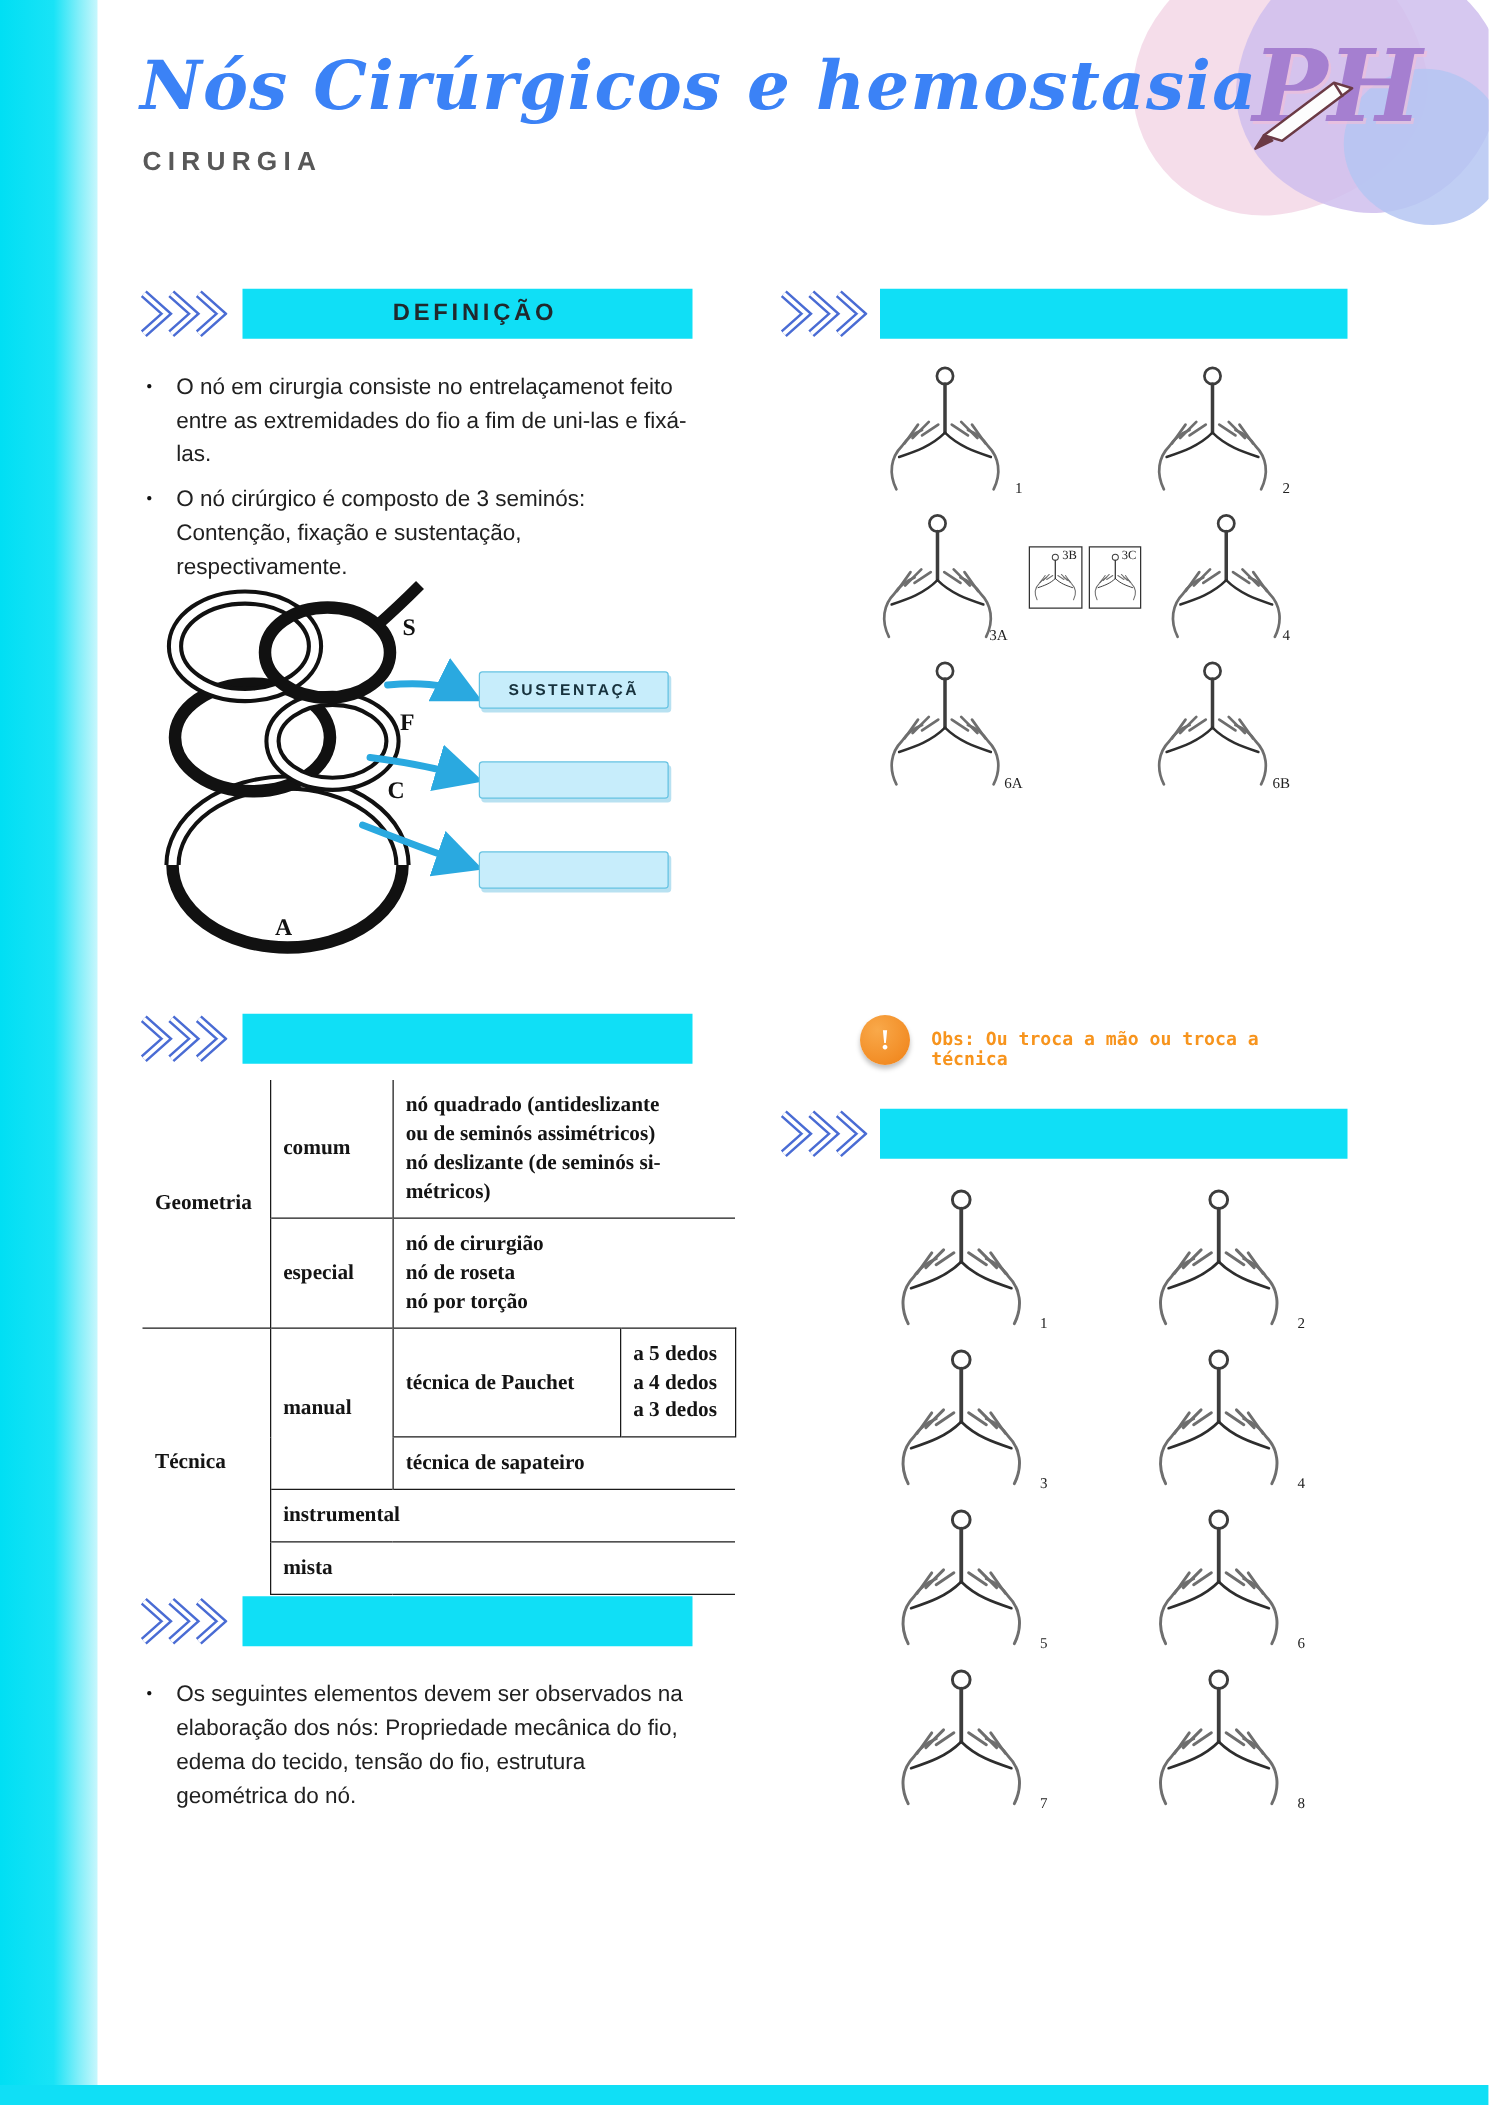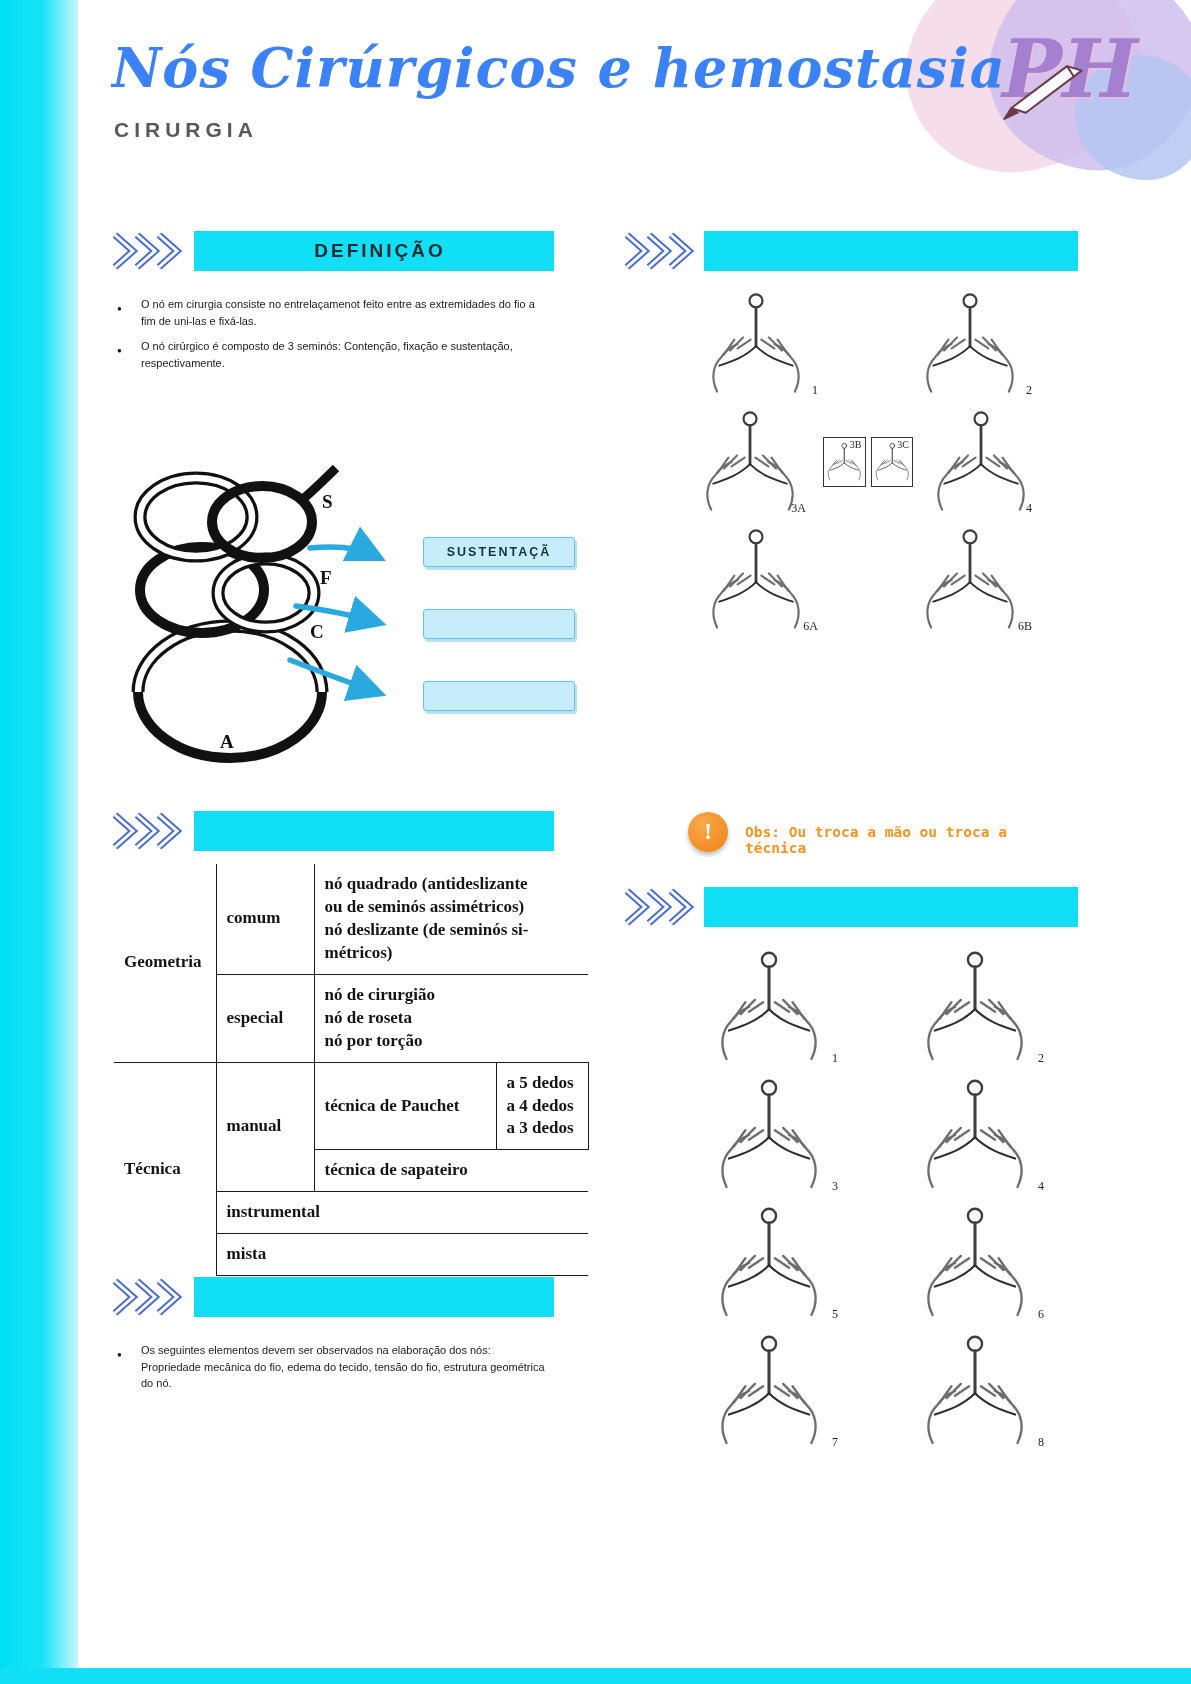--- a/index.html
+++ b/index.html
@@ -37,32 +37,32 @@
   .chev .outer { stroke:#4a6cd4; stroke-width:7; }
   .chev .inner { stroke:#ffffff; stroke-width:3; }
 
   
   .banner { position:absolute; height:40px; background:#10dff6; display:flex;
             align-items:center; justify-content:center;padding-left:12px; }
   .banner span { font-size:19px; font-weight:bold; letter-spacing:3px; color:#20292d; }
 
   
   .bullets { position:absolute; list-style:none; }
-  .bullets li { position:relative; padding-left:27px; font-size:11px; line-height:1.5;
+  .bullets li { position:relative; padding-left:27px; font-size:18px; line-height:1.5;
                 color:#212121; margin-bottom:9px; max-width:438px; }
   .bullets li::before { content:"●"; position:absolute; left:3px; top:7px; font-size:8px; color:#111; }
 
   
   .knot-wrap { position:absolute; left:110px; top:460px; width:238px; height:315px; }
   .knot-wrap text { font-family:"Liberation Serif", serif; font-weight:bold; font-size:19px; fill:#111; }
   .arrows { position:absolute; left:272px; top:518px; width:120px; height:195px; }
   .bluebox { position:absolute; left:383px; width:152px; height:30px; background:#c7edfb;
              border:1px solid #64c2e2; border-radius:3px; box-shadow:2px 3px 0 rgba(125,200,230,.55);
              display:flex; align-items:center; justify-content:center; font-size:12.5px;
-             font-weight:bold; letter-spacing:2px; color:#17323d;margin-left:40px; }
+             font-weight:bold; letter-spacing:2px; color:#17323d; }
 
   
   .knots-table { position:absolute; left:114px; top:864px; border-collapse:collapse;
                  font-family:"Liberation Serif", serif; font-size:17px; font-weight:bold; color:#141414; }
   .knots-table td { padding:9px 10px; vertical-align:middle; line-height:1.35; }
   .pre { white-space:pre-line; }
   .bl { border-left:1.6px solid #1a1a1a; }
   .bt { border-top:1.6px solid #1a1a1a; }
   .bb { border-bottom:1.6px solid #1a1a1a; }
   .br { border-right:1.6px solid #1a1a1a; }

